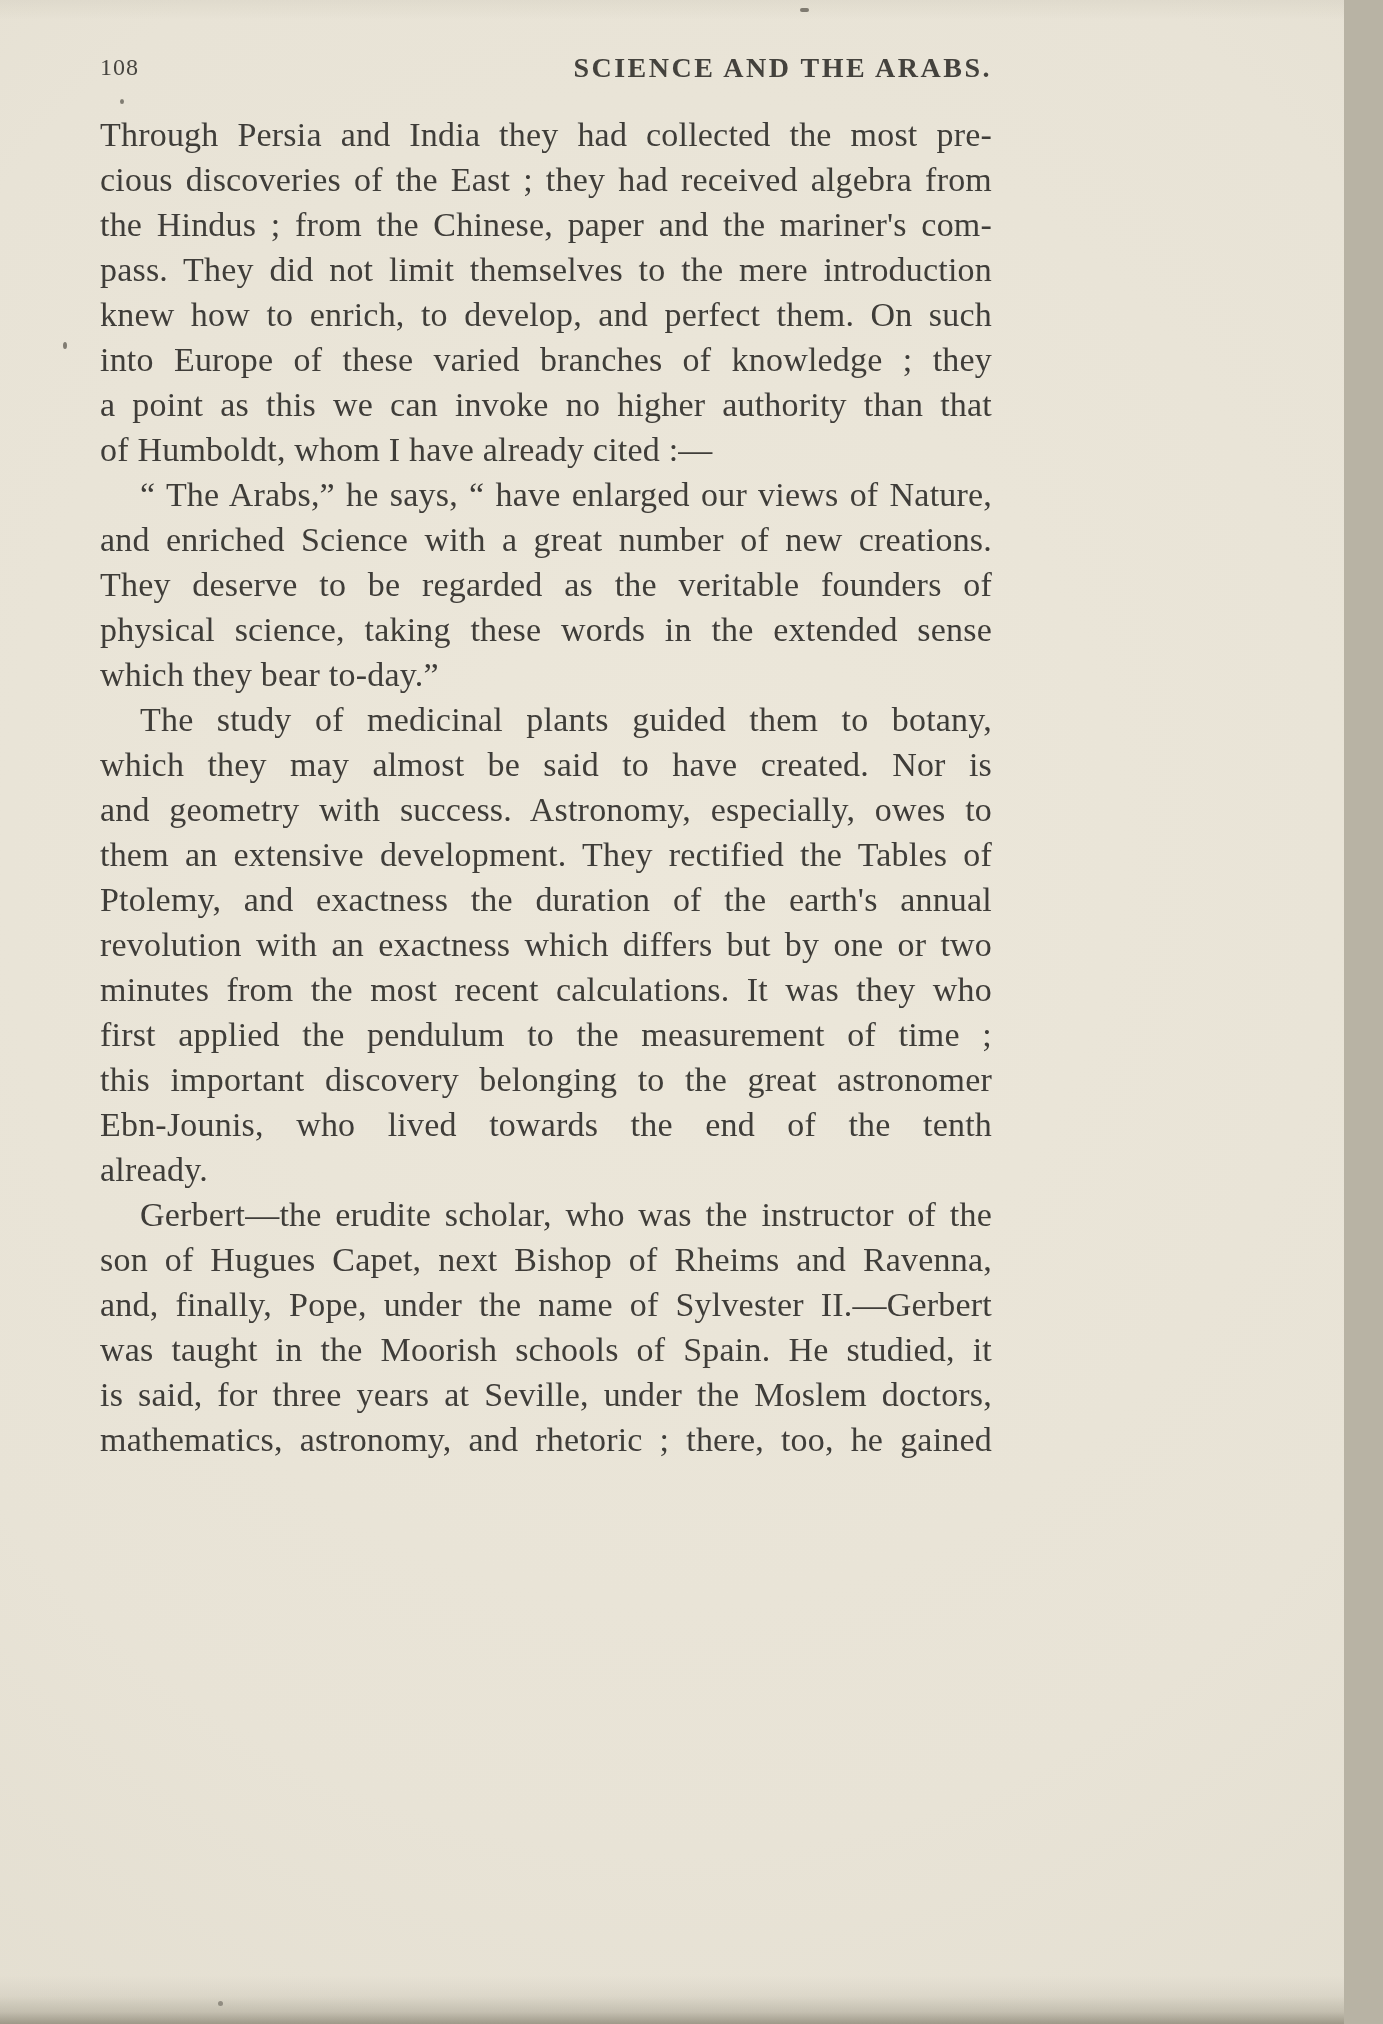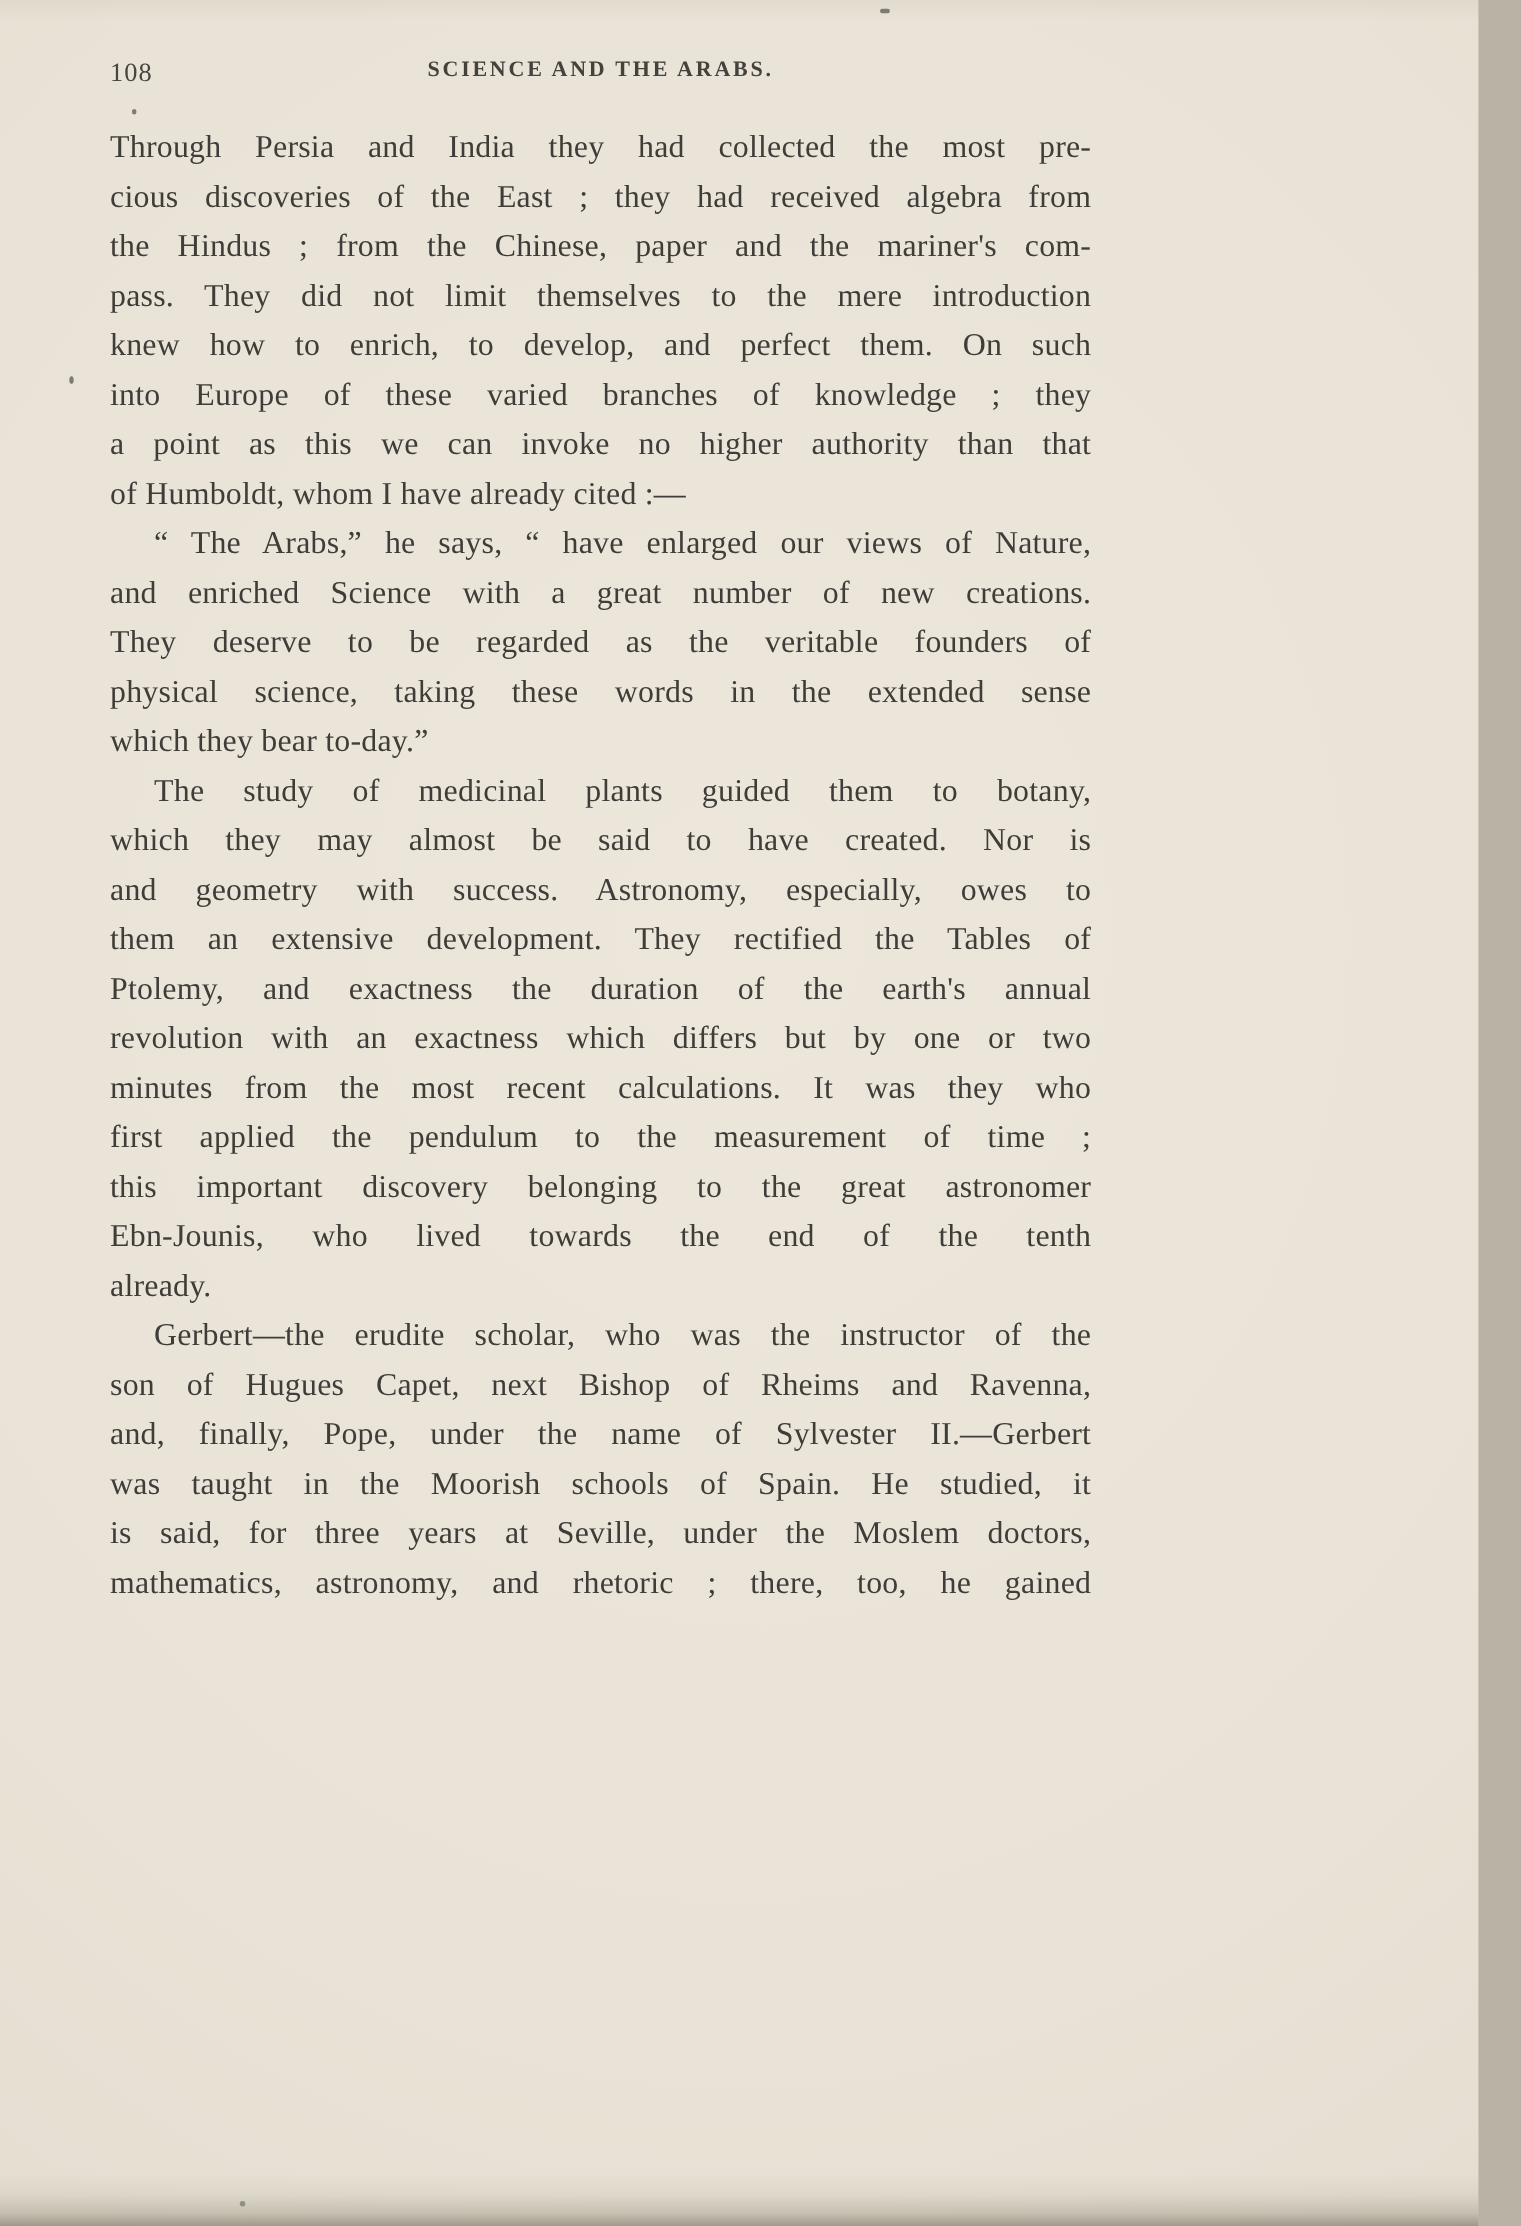--- a/index.html
+++ b/index.html
@@ -32,35 +32,35 @@
     top: 2px;
     font-size: 24px;
     letter-spacing: 1px;
     color: #474540;
   }
   .running-head {
     position: absolute;
     left: 0;
     right: 0;
     top: 0;
-    text-align: center;
-    font-size: 20px;
+    text-align: right;
+    font-size: 28px;
     letter-spacing: 2.5px;
     font-weight: 600;
     color: #44423d;
   }
   .page-body {
     position: absolute;
     top: 112px;
     left: 100px;
     width: 892px;
   }
   .paragraph { margin: 0; }
   .line {
-    font-size: 29px;
+    font-size: 34px;
     line-height: 45px;
     letter-spacing: 0.2px;
     text-align: justify;
     text-align-last: justify;
     white-space: normal;
     color: #3f3d39;
   }
   .line.last { text-align-last: left; }
   .line.indent { text-indent: 40px; }
   .scan-mark {

